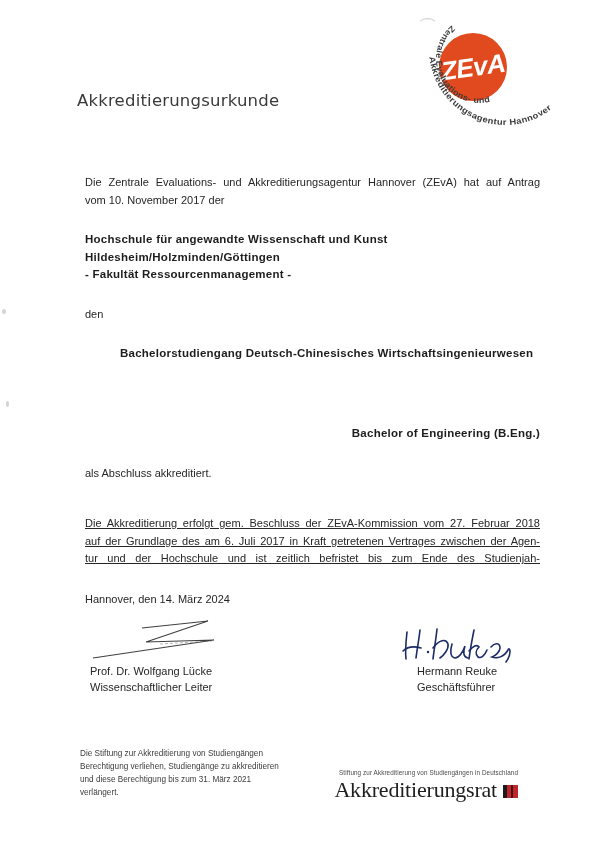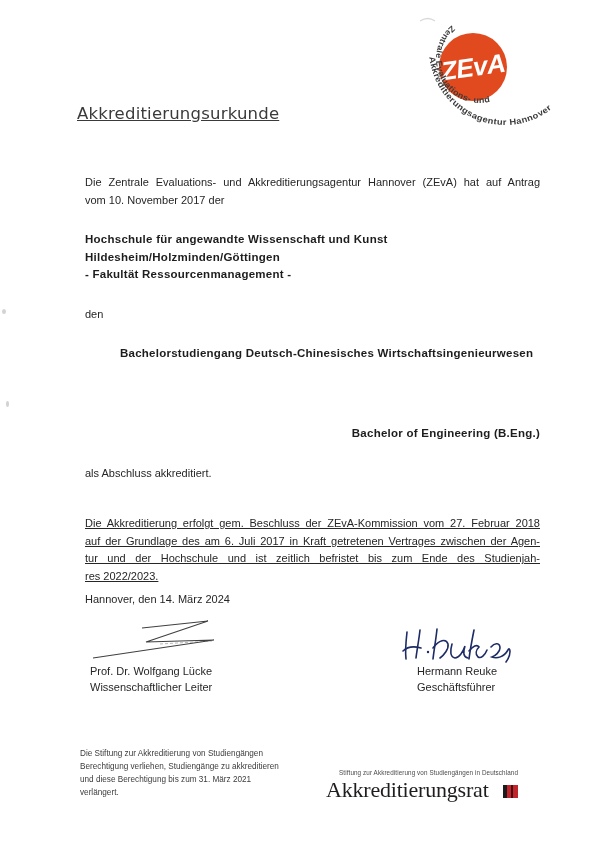--- a/index.html
+++ b/index.html
@@ -3,32 +3,32 @@
 <meta charset="utf-8">
 <style>
   html,body{margin:0;padding:0;background:#888;}
   .page{
     position:relative;width:600px;height:848px;background:#ffffff;
     font-family:"Liberation Sans","DejaVu Sans",sans-serif;color:#2e2e2e;
     overflow:hidden;margin:0 auto;
   }
   .abs{position:absolute;}
   .title{
-    left:77px;top:104px;font-size:16.5px;color:#3a3a3a;letter-spacing:.2px;
-    font-family:"DejaVu Sans","Liberation Sans",sans-serif;font-weight:400;text-decoration:underline;
+    left:77px;top:91px;font-size:16.5px;color:#3a3a3a;letter-spacing:.2px;
+    font-family:"DejaVu Sans","Liberation Sans",sans-serif;font-weight:400;
   }
   .body-block{left:85px;width:455px;font-size:11px;line-height:17.5px;color:#262626;}
   .body-block .ln{white-space:nowrap;}
   .just{text-align:justify;text-align-last:justify;white-space:normal;}
   .bold-block{font-weight:bold;font-size:11.5px;letter-spacing:.25px;color:#1d1d1d;}
   .sig-name{font-size:11px;line-height:15.5px;color:#262626;}
   .footer-left{left:80px;top:747px;width:240px;font-size:8.2px;line-height:13px;color:#3c3c3c;}
   .footer-right{left:326px;top:769px;width:192px;}
   .fr-small{font-size:6.3px;color:#4a4a4a;text-align:right;letter-spacing:.1px;white-space:nowrap;}
-  .fr-row{display:flex;align-items:center;justify-content:space-between;margin-top:1px;}
+  .fr-row{display:flex;align-items:center;justify-content:flex-end;margin-top:1px;}
   .fr-word{
     font-family:"Liberation Serif","DejaVu Serif",serif;font-size:22px;color:#201d1d;
     letter-spacing:-.2px;white-space:nowrap;
   }
   .fr-mark{display:flex;width:15px;height:13px;margin-left:6px;margin-top:3px;}
   .fr-mark div{height:100%;}
   .speck{background:#c8c8c8;border-radius:50%;opacity:.8;}
   svg text{font-family:"Liberation Sans","DejaVu Sans",sans-serif;}
 </style>
 </head>
@@ -74,21 +74,20 @@
 
 
   <div class="abs body-block bold-block" style="top:425px;text-align:right;">Bachelor of Engineering (B.Eng.)</div>
 
   <div class="abs body-block" style="top:465px;">als Abschluss akkreditiert.</div>
 
   <div class="abs body-block" style="top:515px;text-decoration:underline;">
     <div class="ln just">Die Akkreditierung erfolgt gem. Beschluss der ZEvA-Kommission vom 27. Februar 2018</div>
     <div class="ln just">auf der Grundlage des am 6. Juli 2017 in Kraft getretenen Vertrages zwischen der Agen-</div>
     <div class="ln just">tur und der Hochschule und ist zeitlich befristet bis zum Ende des Studienjah-</div>
-    <div class="ln">res 2022/2023.</div>
   </div>
 
   <div class="abs body-block" style="top:591px;">Hannover, den 14. März 2024</div>
 
   <svg class="abs" style="left:80px;top:612px;" width="145" height="55" viewBox="80 612 145 55">
     <polyline points="142,628 208,621 146,642 214,640 93,658" fill="none" stroke="#404040" stroke-width="1.1" stroke-linejoin="miter"></polyline>
     <path d="M 160 644 L 212 641" stroke="#6a6a6a" stroke-width="0.8" stroke-dasharray="3 2" fill="none" opacity="0.6"></path>
   </svg>
 
   <svg class="abs" style="left:400px;top:624px;" width="115" height="42" viewBox="400 624 115 42">

